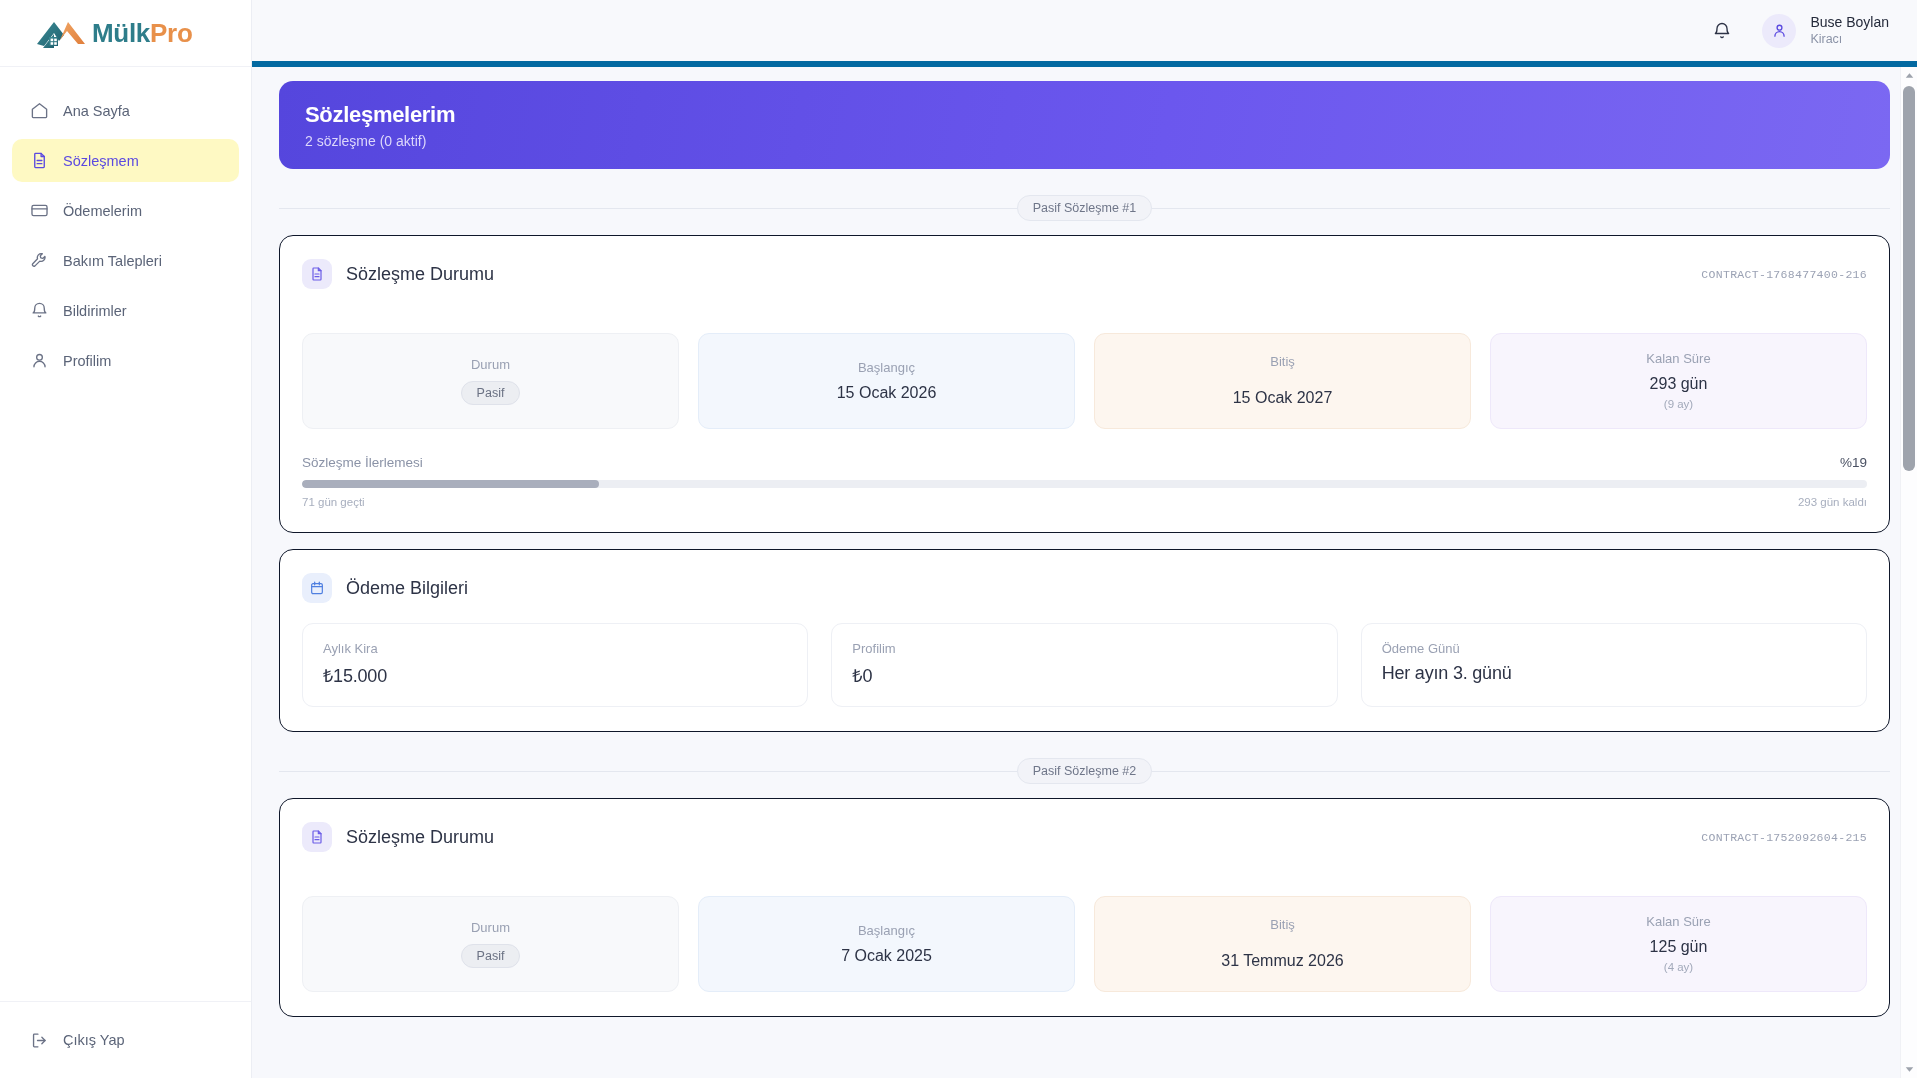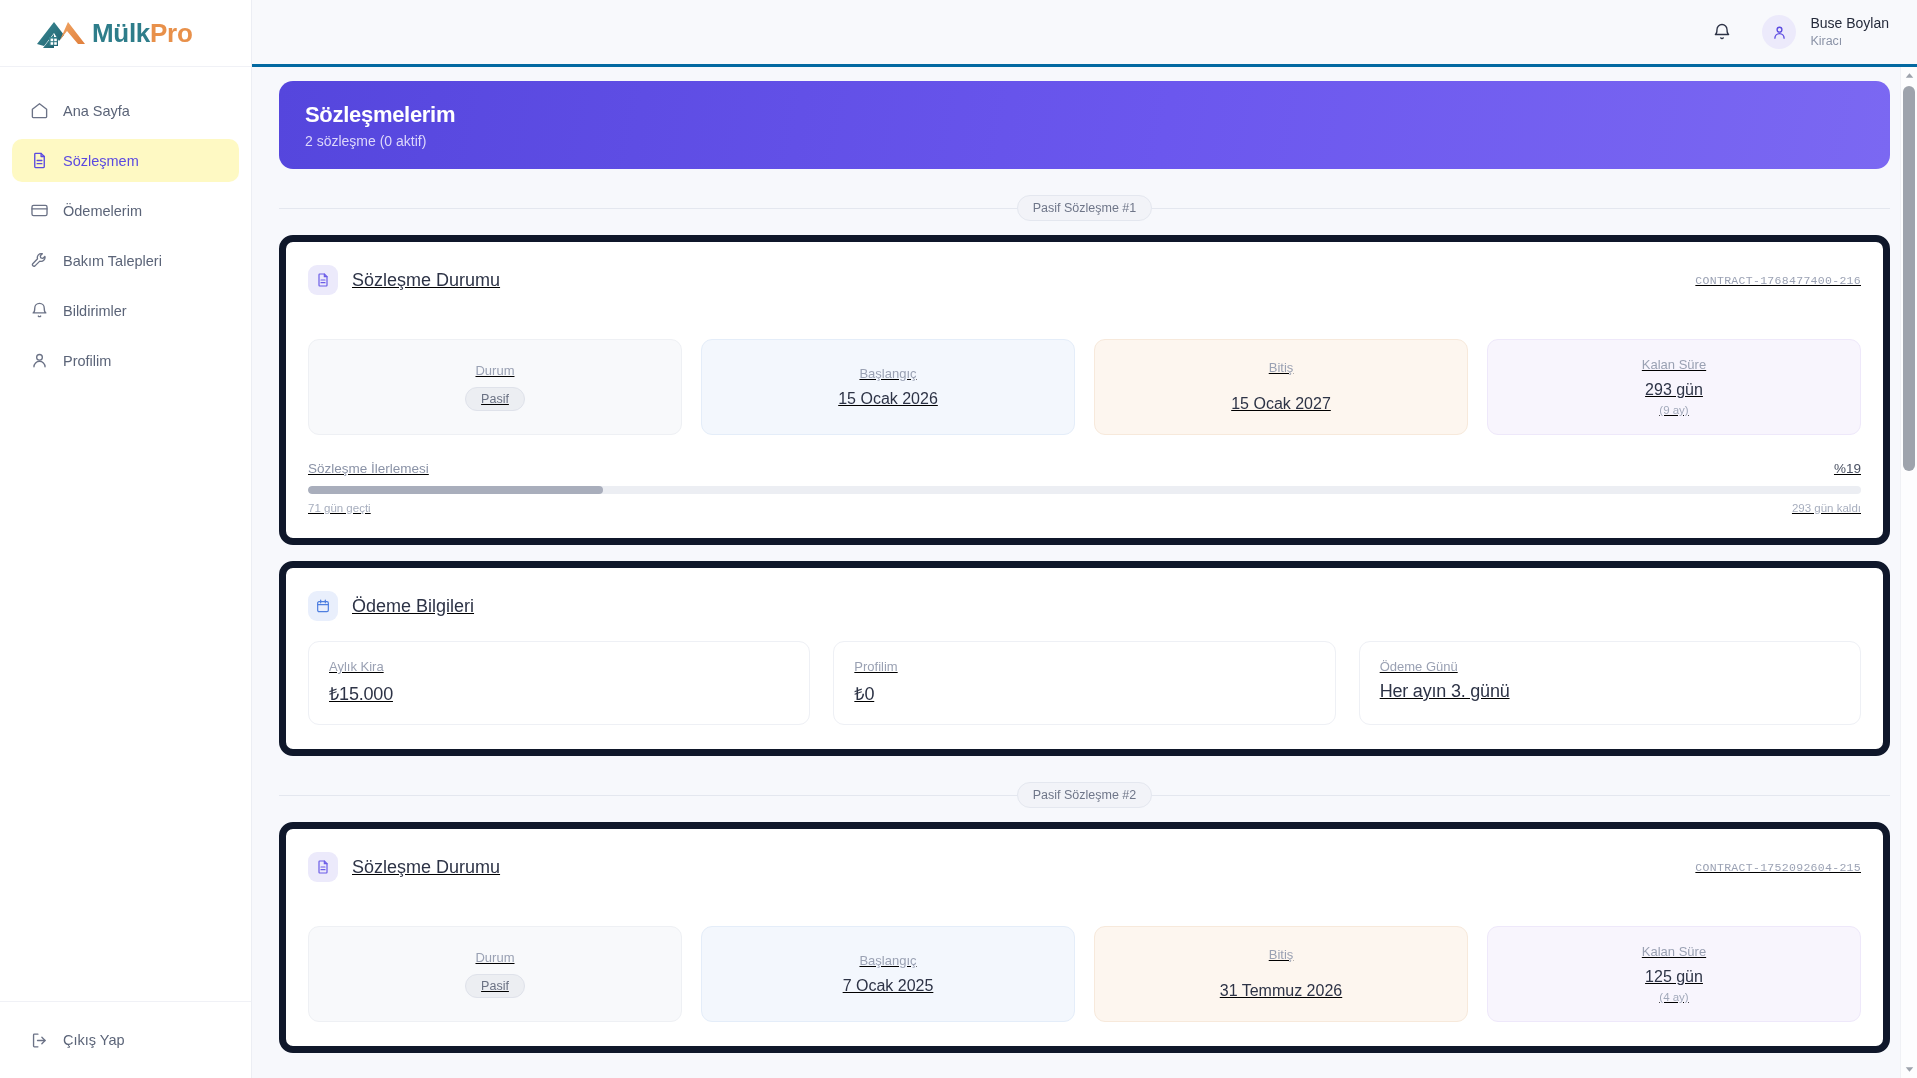--- a/index.html
+++ b/index.html
@@ -51,21 +51,21 @@
     display: flex; align-items: center; gap: 14px;
     height: 40px; padding: 0 18px; border-radius: 10px;
     color: #5b6478; font-size: 14.5px; cursor: pointer;
   }
 
   
   .main { flex: 1; height: 1078px; display: flex; flex-direction: column; background: #f7f8fc; position: relative; }
 
   .topbar {
     height: 67px; background: #f8f9fc;
-    border-bottom: 3px solid #0369a1;
+    border-bottom: 6px solid #0369a1;
     display: flex; align-items: center; justify-content: flex-end;
     padding-right: 28px; gap: 30px;
     flex: 0 0 67px;
   }
   .bell { cursor: pointer; display: flex; align-items: center; }
   .user-box { display: flex; align-items: center; gap: 14px; cursor: pointer; }
   .avatar {
     width: 34px; height: 34px; border-radius: 50%;
     background: #eceafb; display: flex; align-items: center; justify-content: center;
   }
@@ -93,24 +93,23 @@
   }
   .divider-line { flex: 1; height: 1px; background: #e4e7ef; }
   .divider-badge {
     font-size: 12.5px; color: #6f7689;
     background: #f2f3f8; border: 1px solid #e4e7ef;
     border-radius: 16px; padding: 5px 15px; white-space: nowrap;
   }
 
   .card {
     background: #fff; border-radius: 14px;
-    border: 7px solid #0f172a;
+    border: 1px solid #0f172a;
     padding: 23px 22px 24px 22px;
     margin-bottom: 16px;
-    text-decoration: underline;
   }
   .card-head {
     display: flex; align-items: center; justify-content: space-between;
     margin-bottom: 20px;
   }
   .card-head-left { display: flex; align-items: center; gap: 14px; }
   .card-icon {
     width: 30px; height: 30px; border-radius: 9px;
     display: flex; align-items: center; justify-content: center;
   }

